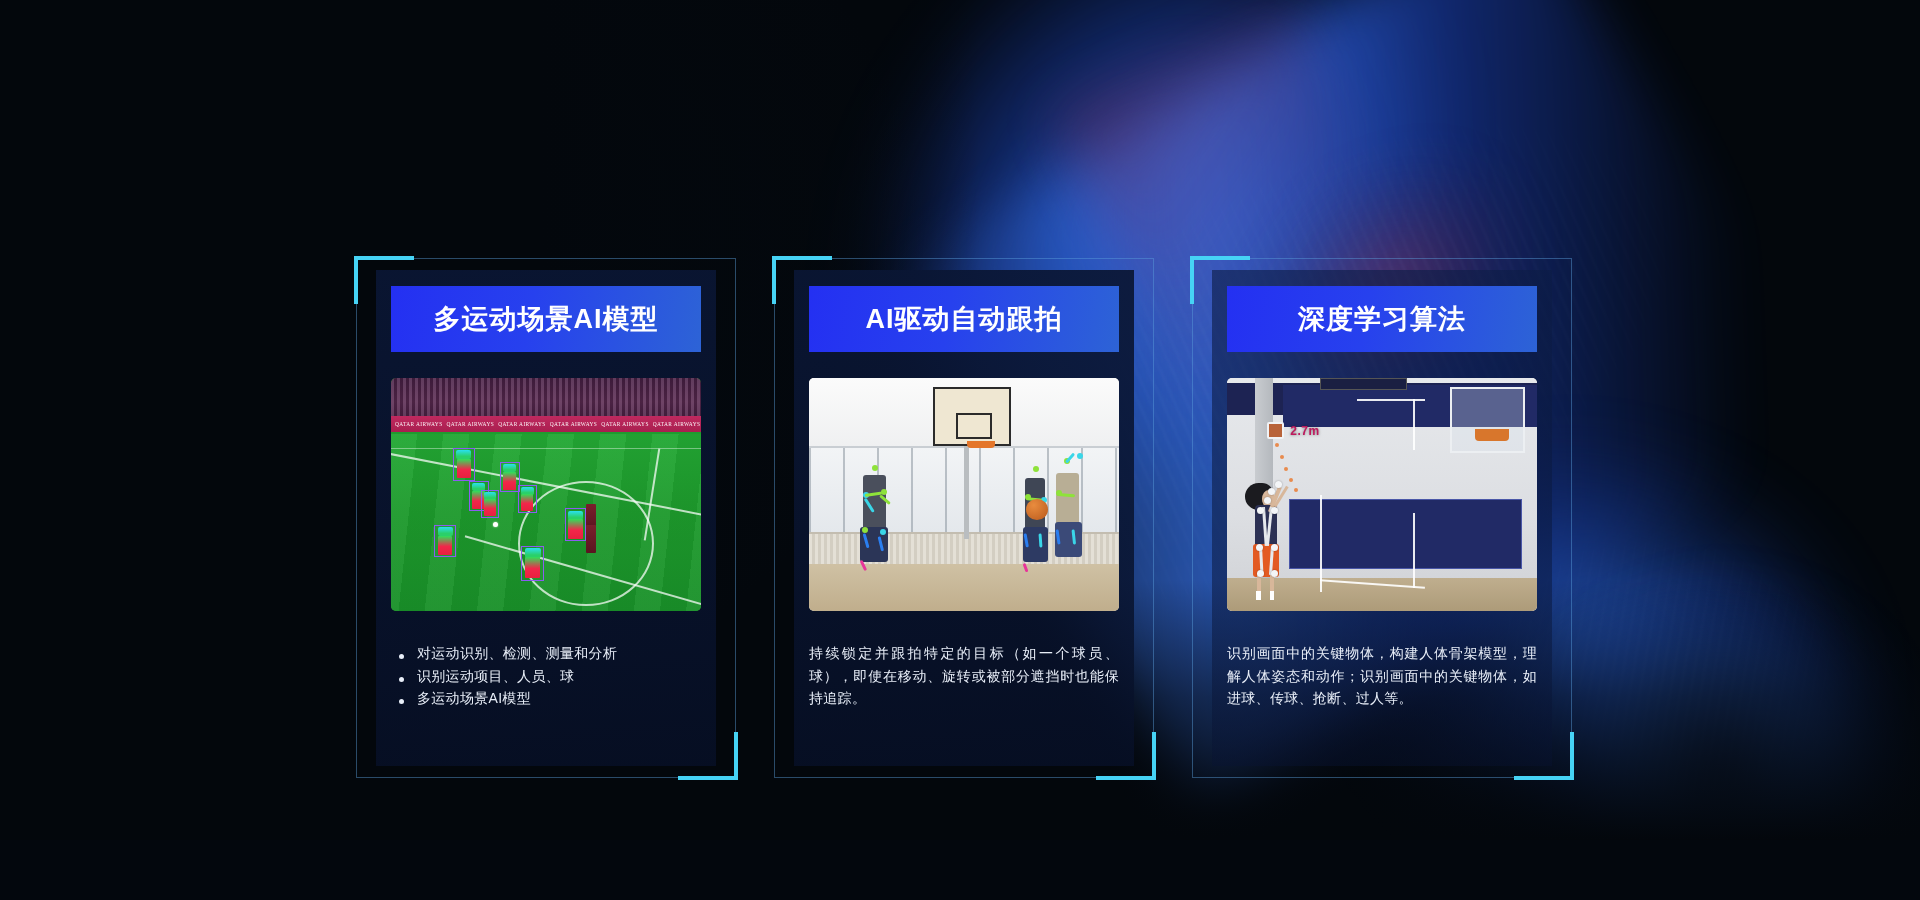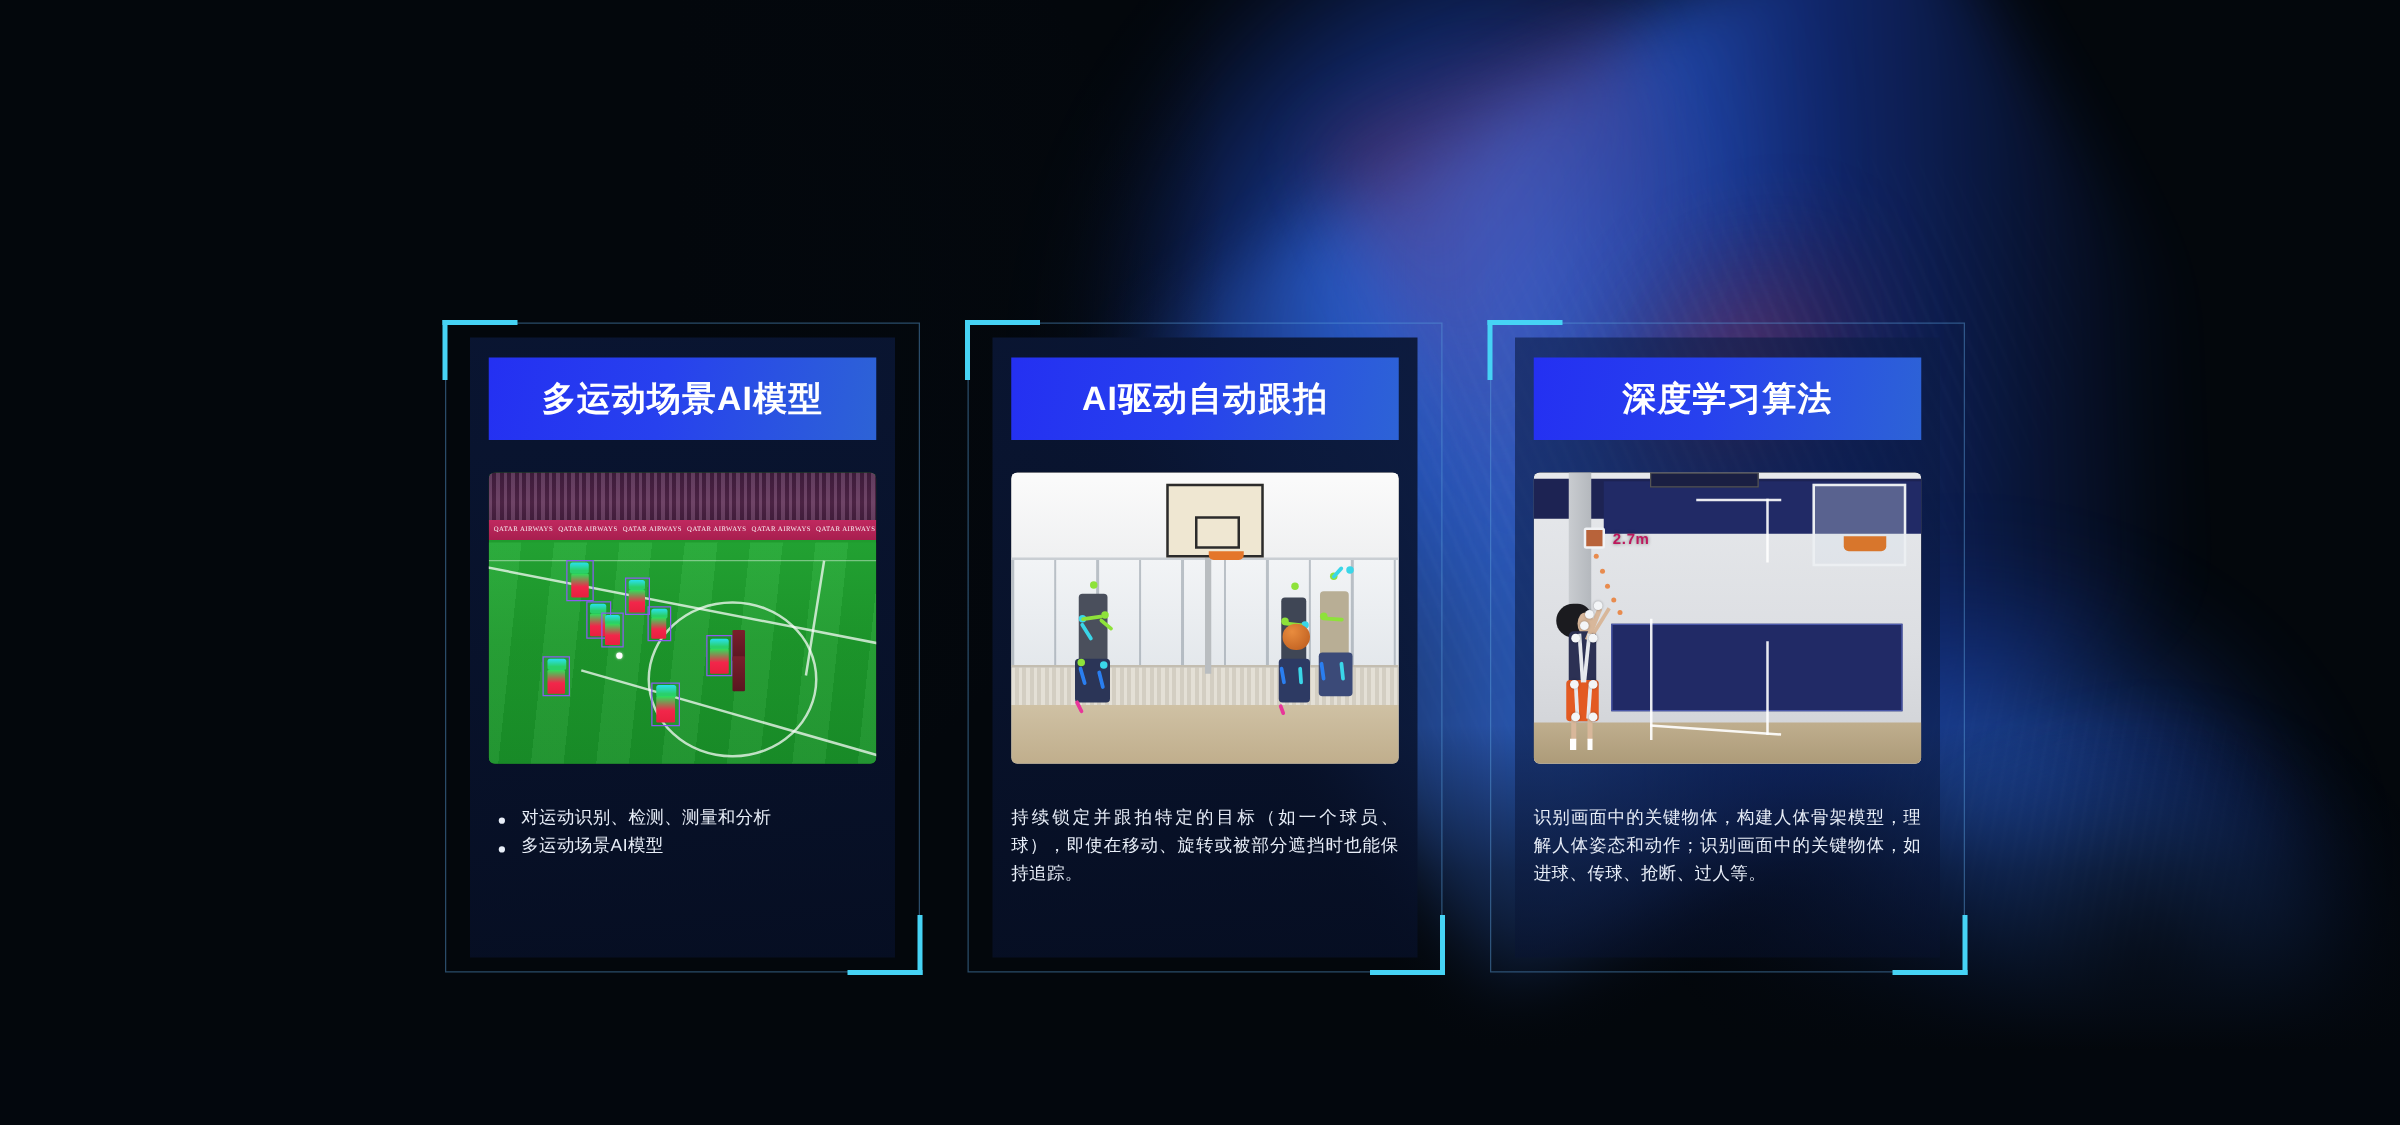--- a/index.html
+++ b/index.html
@@ -361,20 +361,21 @@
                 <b></b>
             </div>
             <div class="opp" style="left:63%;top:54%;width:3%;height:11%;"></div>
             <div class="opp" style="left:63%;top:63%;width:3%;height:12%;"></div>
           </div>
         </div>
 
         <div class="card-body">
           <ul class="bullets">
             <li>对运动识别、检测、测量和分析</li>
+            <li>识别运动项目、人员、球</li>
             <li>多运动场景AI模型</li>
           </ul>
         </div>
       </div>
     </div>
 
     <div class="card-wrap">
       <div class="card-outline"></div>
       <div class="brk brk-tl"></div>
       <div class="brk brk-br"></div>

